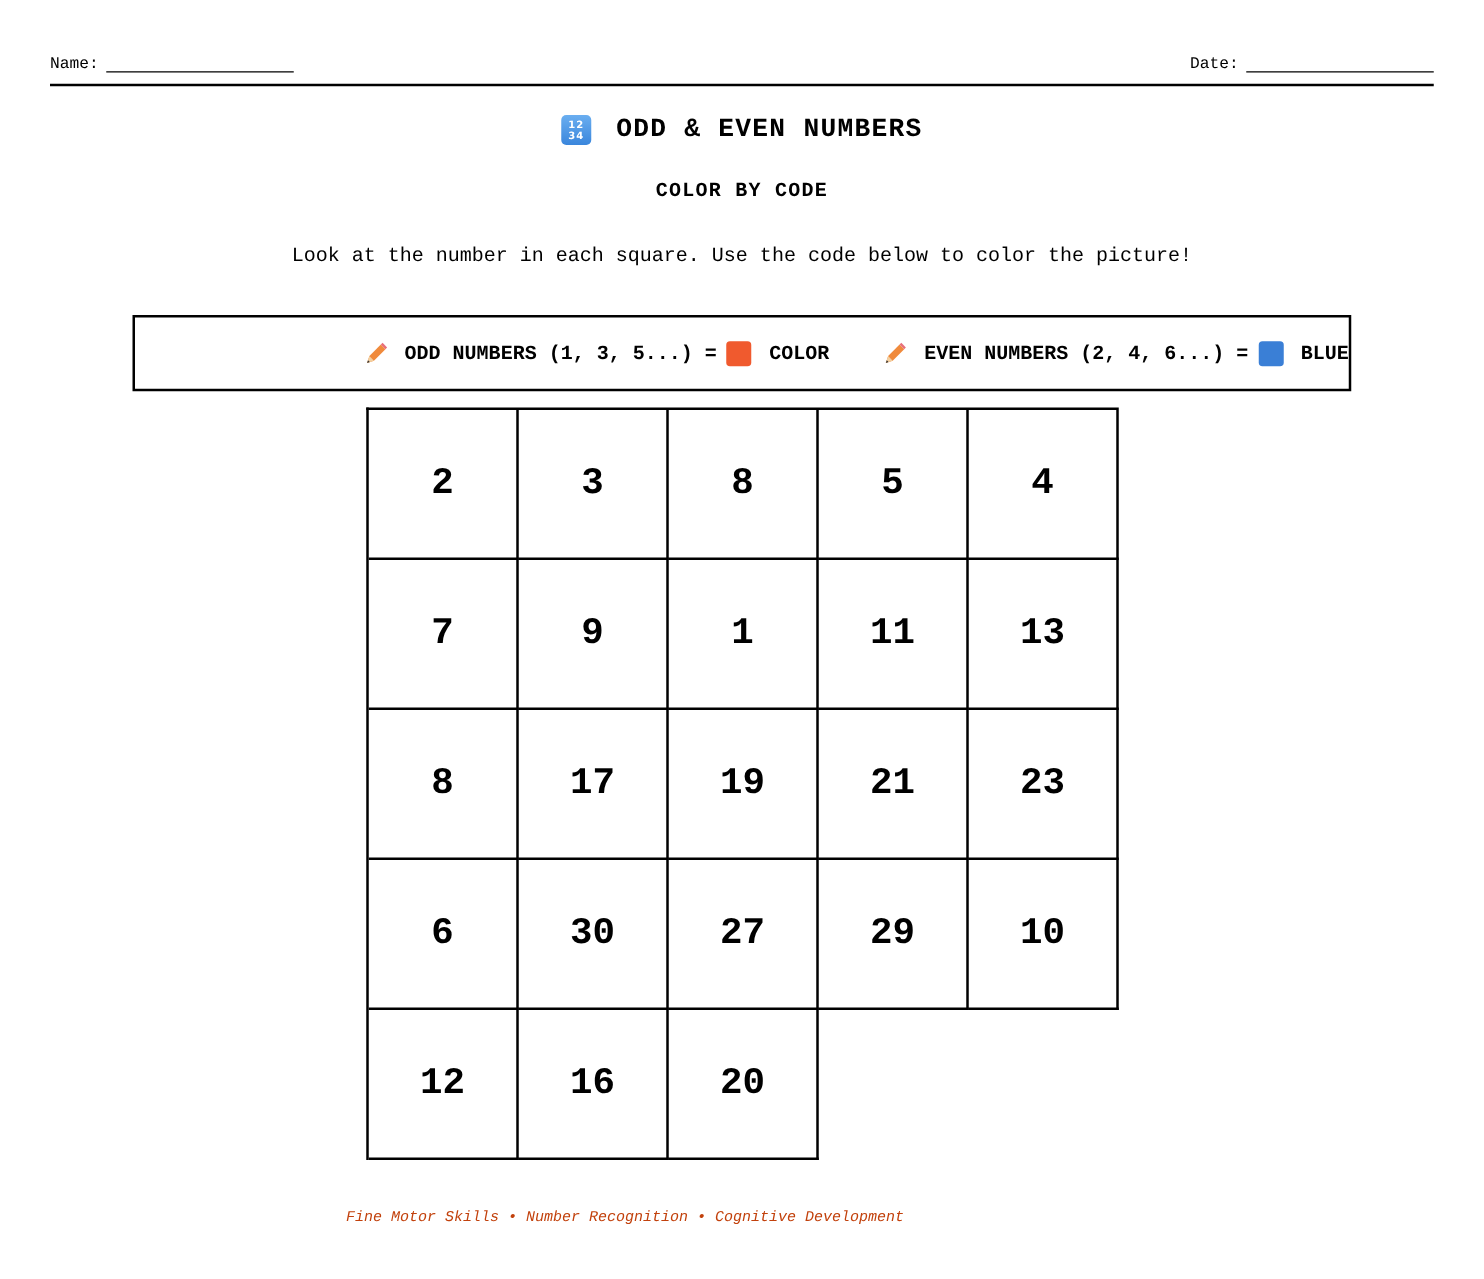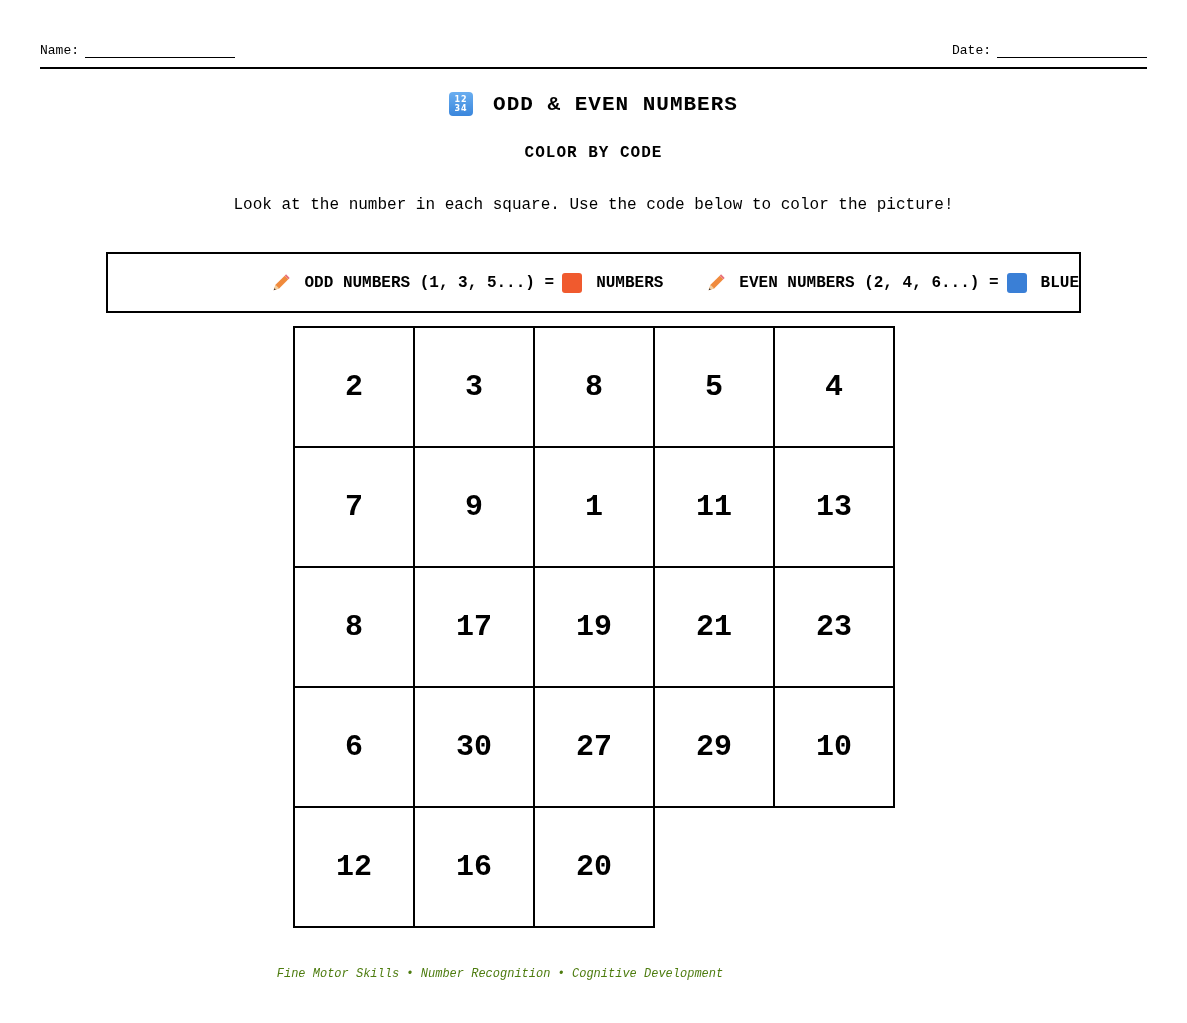--- a/index.html
+++ b/index.html
@@ -53,21 +53,21 @@
     border-top: 2px solid #000; border-left: 2px solid #000;
   }
   .cell {
     border-right: 2px solid #000; border-bottom: 2px solid #000;
     display: flex; align-items: center; justify-content: center;
     font-size: 30px; font-weight: bold; box-sizing: border-box;
   }
   .grid .cell:nth-child(-n+5) { } 
   .footer {
     position: absolute; left: 0; top: 967px; width: 1000px; text-align: center;
-    font-size: 12px; font-style: italic; color: #4d7c0f;
+    font-size: 12px; font-style: italic; color: #c2410c;
   }
 </style>
 </head>
 <body>
 
 <div class="header-row">
   <div class="field">
     <span>Name:</span>
     <span class="field-line"></span>
   </div>
@@ -92,21 +92,21 @@
 <div class="legend">
   <div class="legend-item">
     <svg class="pencil" viewBox="0 0 24 24">
       <path d="M4 20 L6 14 L16 4 L20 8 L10 18 Z" fill="#f08a3c"></path>
       <path d="M16 4 L20 8 L21.5 6.5 L17.5 2.5 Z" fill="#e8707a"></path>
       <path d="M4 20 L6 14 L10 18 Z" fill="#f3cfa0"></path>
       <path d="M4 20 L4.8 17.6 L6.4 19.2 Z" fill="#333"></path>
     </svg>
     <span>ODD NUMBERS (1, 3, 5...) =</span>
     <span class="swatch" style="background:#f05a2e;"></span>
-    <span>NUMBERS</span>
+    <span>COLOR</span>
   </div>
   <div class="legend-item">
     <svg class="pencil" viewBox="0 0 24 24">
       <path d="M4 20 L6 14 L16 4 L20 8 L10 18 Z" fill="#f08a3c"></path>
       <path d="M16 4 L20 8 L21.5 6.5 L17.5 2.5 Z" fill="#e8707a"></path>
       <path d="M4 20 L6 14 L10 18 Z" fill="#f3cfa0"></path>
       <path d="M4 20 L4.8 17.6 L6.4 19.2 Z" fill="#333"></path>
     </svg>
     <span>EVEN NUMBERS (2, 4, 6...) =</span>
     <span class="swatch" style="background:#3a7fd6;"></span>

